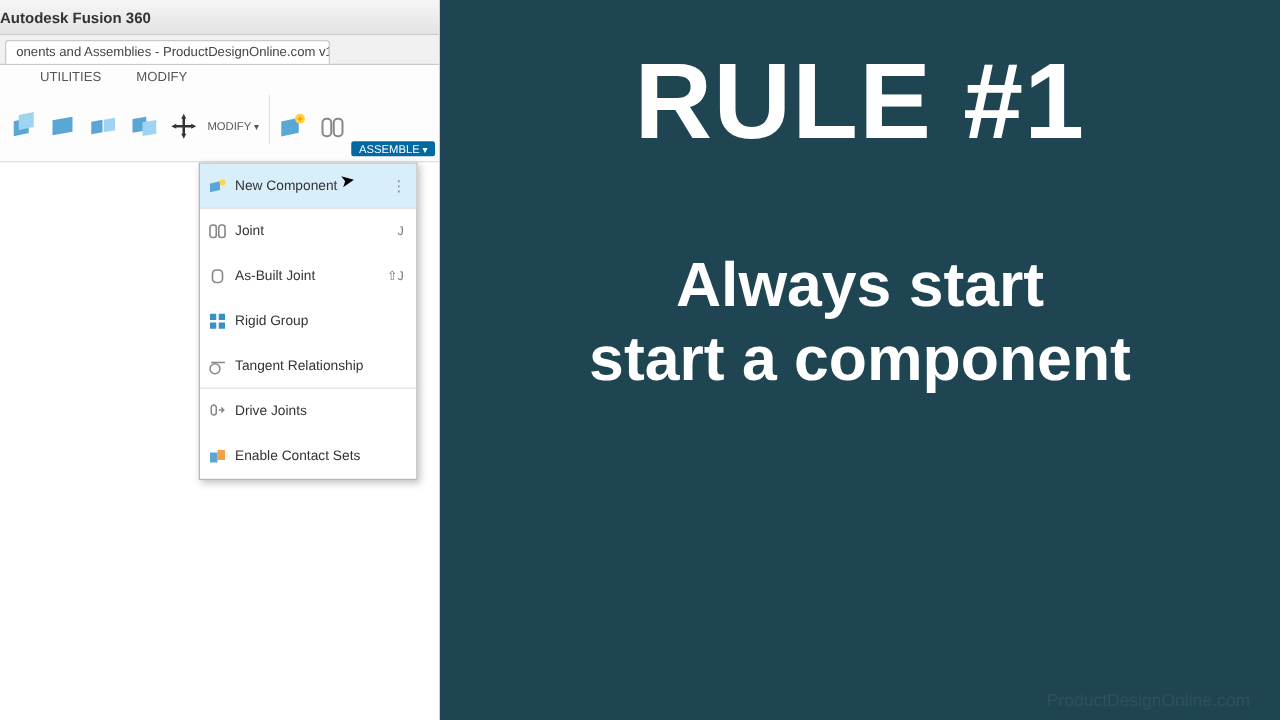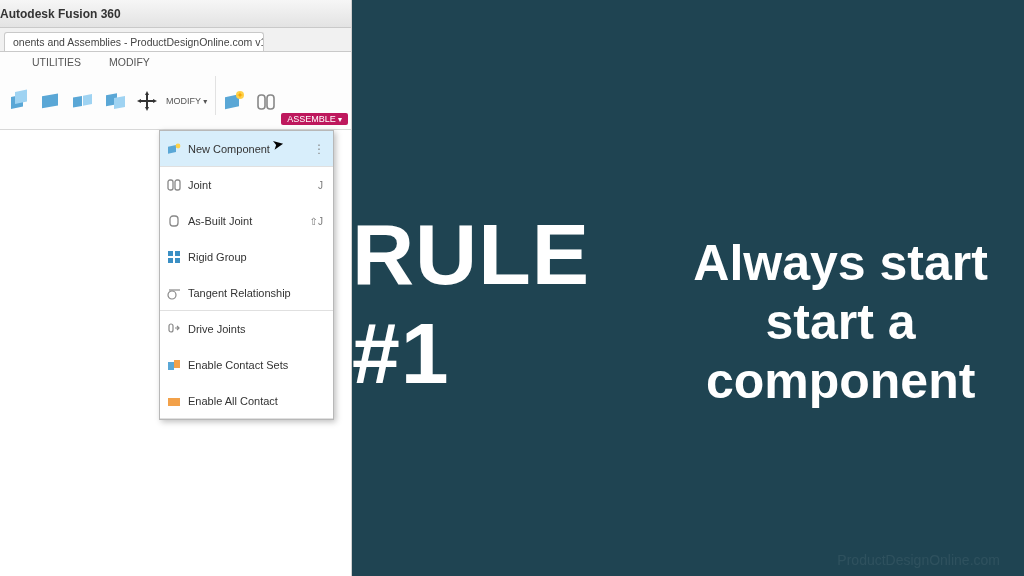--- a/index.html
+++ b/index.html
@@ -100,21 +100,21 @@
     color: #555;
     padding: 0 4px;
     white-space: nowrap;
   }
   .dropdown-caret::after {
     content: " ▾";
     font-size: 8px;
   }
 
   .active-tab {
-    background: #be185d;
+    background: #0369a1;
     color: #fff;
     border-radius: 2px;
     padding: 1px 6px;
     margin-top: 36px;
   }
 
   
   .menu {
     position: absolute;
     left: 159px;
@@ -166,21 +166,21 @@
     top: 130px; bottom: 0;
     background: #fff;
   }
 
   
   .slide {
     width: 672px;
     height: 576px;
     background: #1f4452;
     display: flex;
-    flex-direction: row;
+    flex-direction: column;
     align-items: center;
     color: #fff;
     position: relative;
   }
   .slide h1 {
     font-family: "Arial Black", Arial, sans-serif;
     font-weight: 900;
     font-size: 86px;
     letter-spacing: 1px;
     margin-top: 32px;
@@ -351,29 +351,20 @@
       <span class="menu-text">Drive Joints</span>
     </div>
     <div class="menu-row">
       <span class="menu-ico">
         <svg width="14" height="14">
             <rect x="1" y="4" width="6" height="8" fill="#5aa7d6"></rect>
             <rect x="7" y="2" width="6" height="8" fill="#f2a14a"></rect>
           </svg>
       </span>
       <span class="menu-text">Enable Contact Sets</span>
-    </div>
-    <div class="menu-row sep-after">
-      <span class="menu-ico">
-        <svg width="14" height="14">
-            <rect x="1" y="4" width="6" height="8" fill="#f2a14a"></rect>
-            <rect x="7" y="4" width="6" height="8" fill="#f2a14a"></rect>
-          </svg>
-      </span>
-      <span class="menu-text">Enable All Contact</span>
     </div>
   </div>
 
   <div class="cursor">➤</div>
 </div>
 
 <div class="slide">
   <h1>RULE #1</h1>
   <p>
     <span>Always start</span><br>

